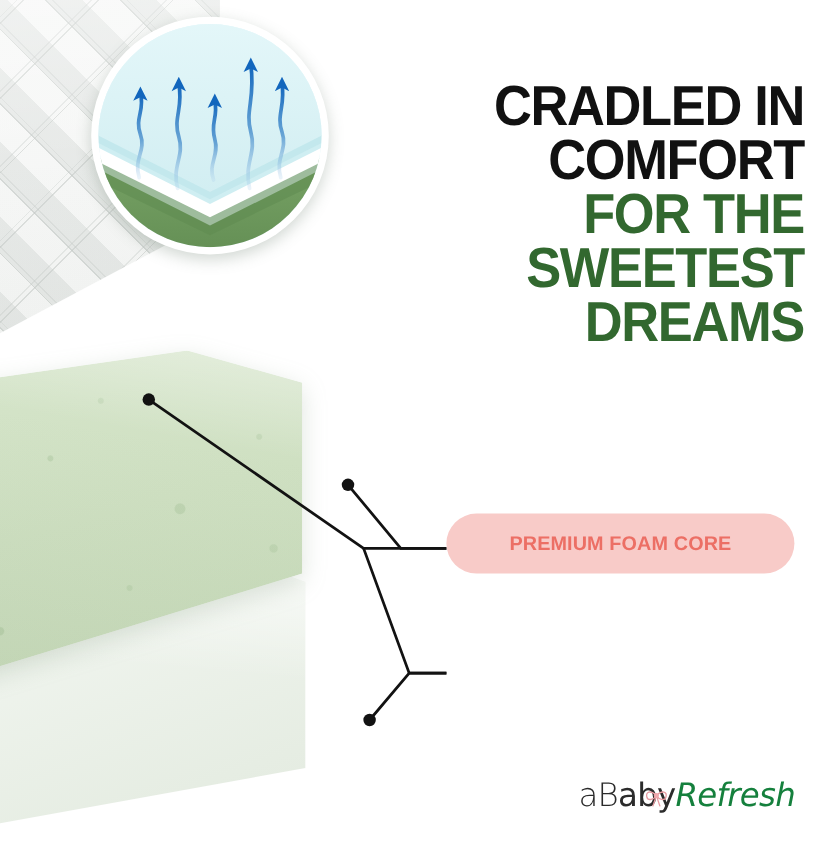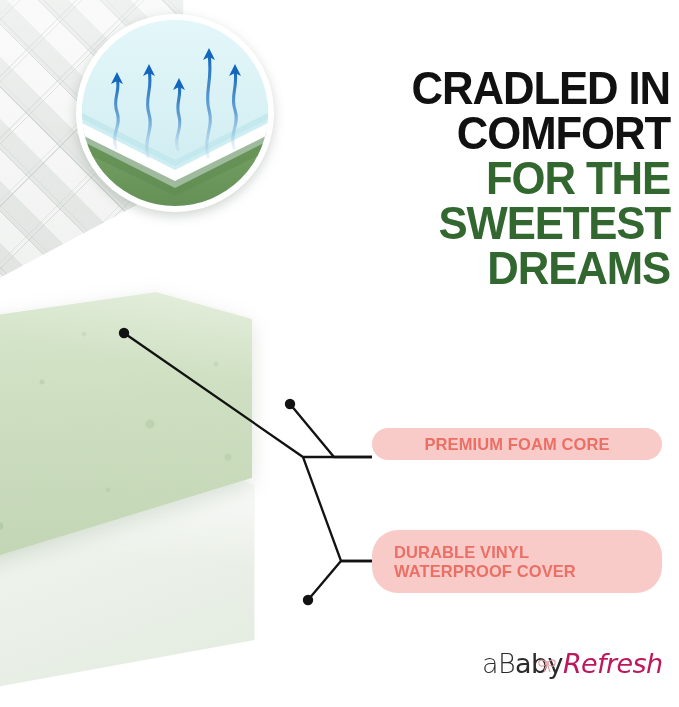--- a/index.html
+++ b/index.html
@@ -111,21 +111,21 @@
     position:absolute;
     background:#f8cbc8;
     border-radius:26px;
     color:#ec6f65;
     font-weight:bold;
     letter-spacing:.1px;
     display:flex;
     align-items:center;
   }
   #pill-foam{
-    left:372px;top:428px;width:290px;height:32px;
+    left:372px;top:428px;width:290px;height:50px;
     justify-content:center;font-size:16.5px;
   }
   #pill-vinyl{
     left:372px;top:530px;width:290px;height:63px;
     padding-left:22px;box-sizing:border-box;font-size:16.5px;
     line-height:1.14;
   }
   #pill-vinyl .lines{text-align:left;}
   .pill .lines span{display:block;white-space:nowrap;}
 
@@ -136,21 +136,21 @@
   #logo-text{
     position:absolute;left:0;top:0;
     font-family:"DejaVu Sans", sans-serif;
     font-size:27px;
     color:#2b2b2b;
     letter-spacing:-.6px;
     white-space:nowrap;
   }
   #logo-text .lt-a{font-weight:300;margin-top:44px;}
   #logo-text .lt-b{font-weight:400;}
-  #logo-text .lt-r{color:#be185d;font-style:italic;font-weight:300;}
+  #logo-text .lt-r{color:#15803d;font-style:italic;font-weight:300;}
   #logo-bow{position:absolute;left:52px;top:2px;width:26px;height:26px;}
 </style>
 </head>
 <body>
 
 <div id="stage">
 
   <div id="product">
 
     <div class="slab" id="vinyl"></div>
@@ -236,26 +236,20 @@
     <span class="l hl-green">SWEETEST</span>
     <span class="l hl-green">DREAMS</span>
   </div>
 
   <div class="pill" id="pill-foam">
     <div class="lines">
       <span>PREMIUM FOAM CORE</span>
     </div>
   </div>
 
-  <div class="pill" id="pill-vinyl">
-    <div class="lines">
-      <span>DURABLE VINYL</span>
-      <span>WATERPROOF COVER</span>
-    </div>
-  </div>
 
   <div id="logo">
     <div id="logo-text"><span class="lt-a">aB</span><span class="lt-b">aby</span><span class="lt-r">Refresh</span></div>
     <svg id="logo-bow" viewBox="0 0 26 26">
       <g fill="none" stroke="#e69aa0" stroke-width="1.1">
         <path d="M13,13 C8,8 4,10 5,14 C6,18 11,16 13,13 Z"></path>
         <path d="M13,13 C18,8 22,10 21,14 C20,18 15,16 13,13 Z"></path>
         <path d="M13,13 L10,22"></path>
         <path d="M13,13 L16,22"></path>
       </g>

